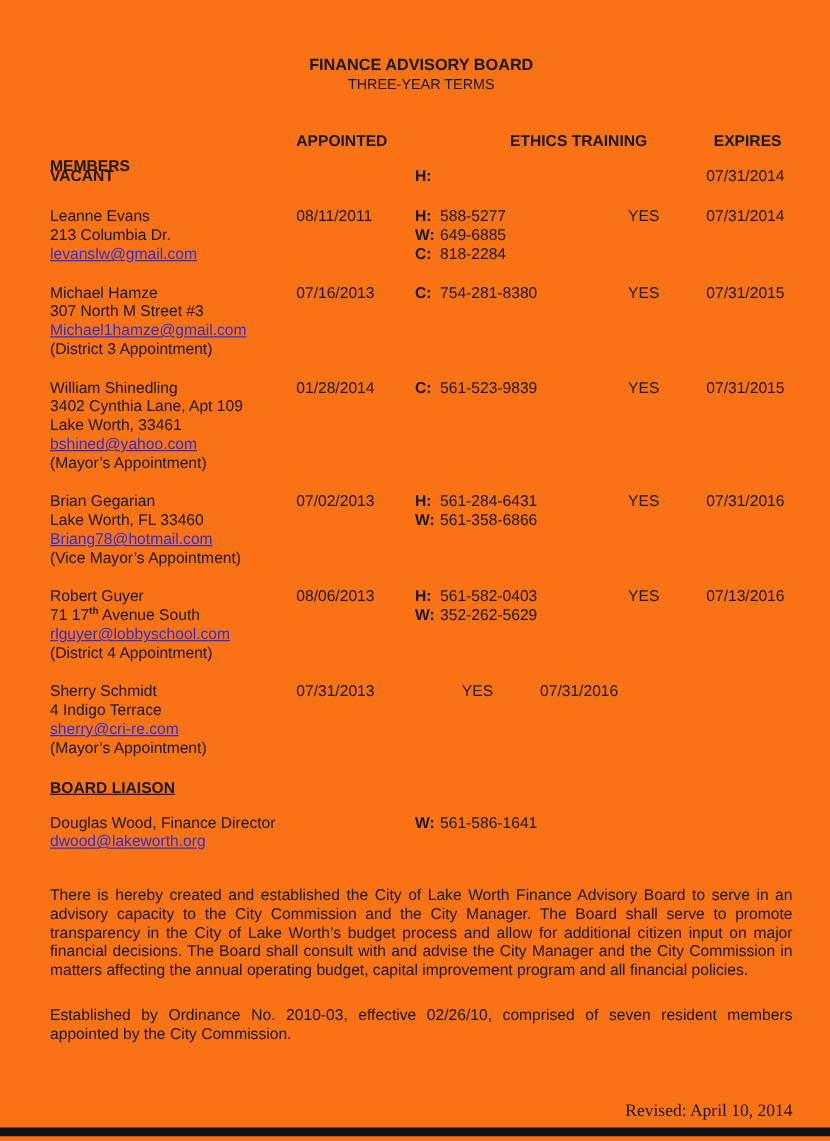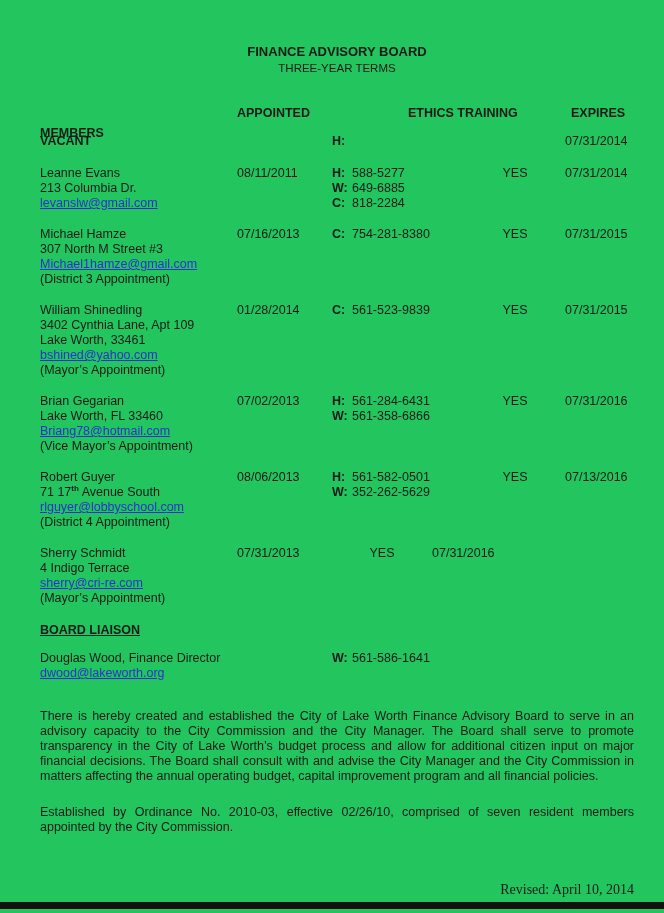--- a/index.html
+++ b/index.html
@@ -1,19 +1,19 @@
 <!DOCTYPE html>
 <html><head>
 <meta charset="utf-8">
 <style>
   html,body { margin:0; padding:0; background:#ffffff; }
   .page {
     position:relative;
     width:664px; height:913px;
-    background:#22c55e;
+    background:#f97316;
     font-family:"Liberation Sans","DejaVu Sans",sans-serif;
     font-size:12.5px;
     line-height:15px;
     color:#1a1a1a;
     overflow:hidden;
   }
   .content { padding:44px 30px 0 40px; }
 
   .title-block { text-align:center; margin-bottom:30px; }
   .doc-title { font-weight:bold; font-size:13px; }
@@ -154,21 +154,21 @@
 
     <div class="row">
       <div class="c-members">
         <div>Robert Guyer</div>
         <div><span>71 17</span><sup>th</sup><span> Avenue South</span></div>
         <div><a class="link">rlguyer@lobbyschool.com</a></div>
         <div class="note">(District 4 Appointment)</div>
       </div>
       <div class="c-appointed">08/06/2013</div>
       <div class="c-phone">
-        <div><span class="plabel">H:</span><span>561-582-0501</span></div>
+        <div><span class="plabel">H:</span><span>561-582-0403</span></div>
         <div><span class="plabel">W:</span><span>352-262-5629</span></div>
       </div>
       <div class="c-ethics">YES</div>
       <div class="c-expires">07/13/2016</div>
     </div>
 
     <div class="row">
       <div class="c-members">
         <div>Sherry Schmidt</div>
         <div>4 Indigo Terrace</div>

